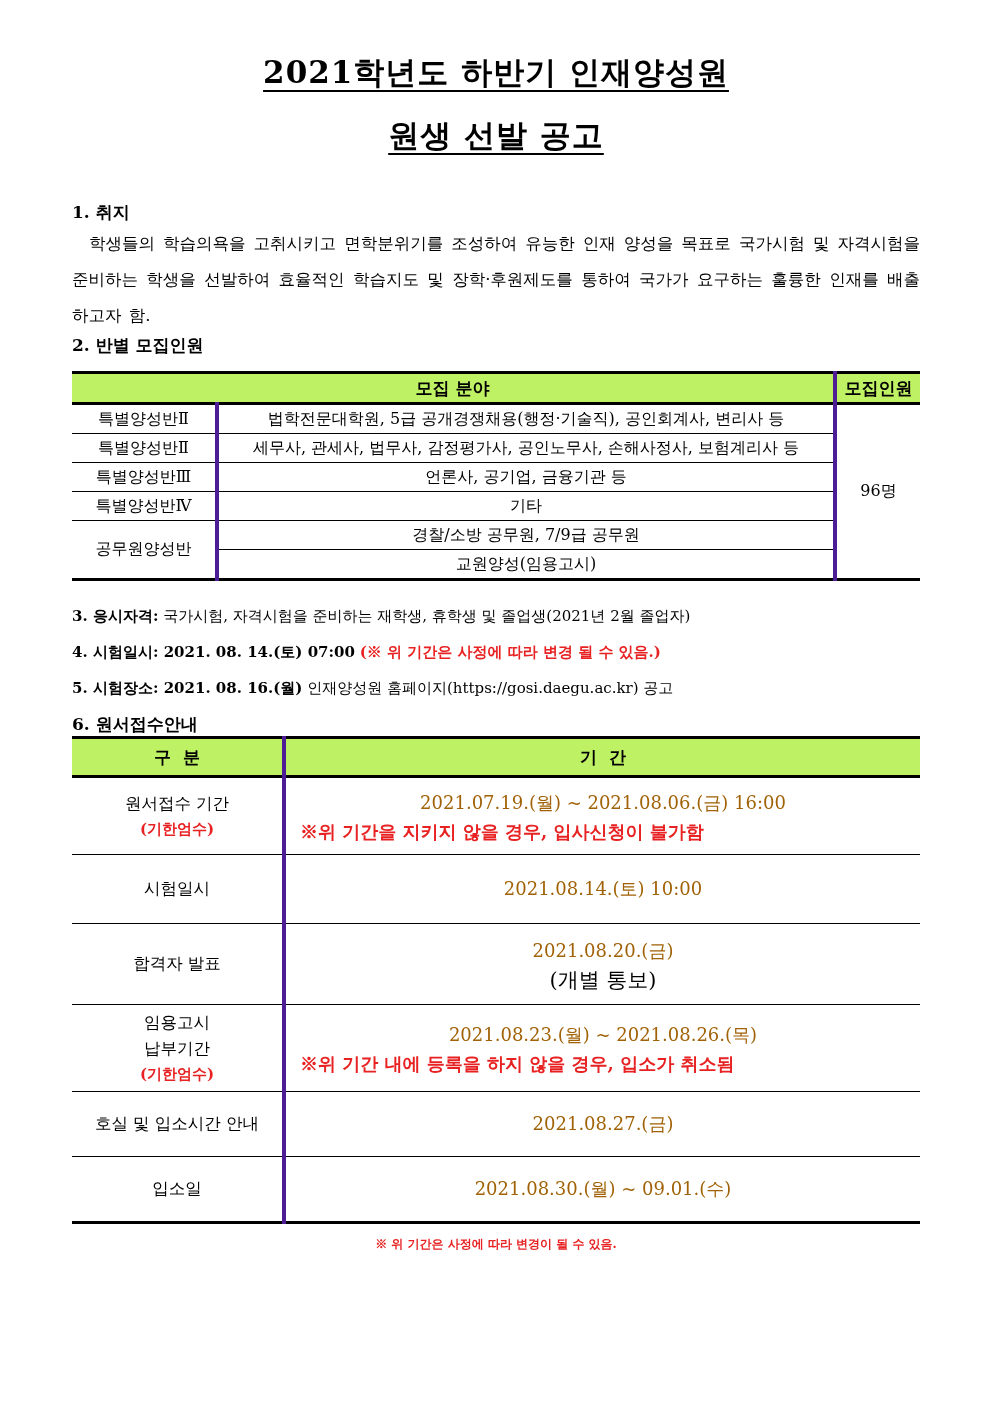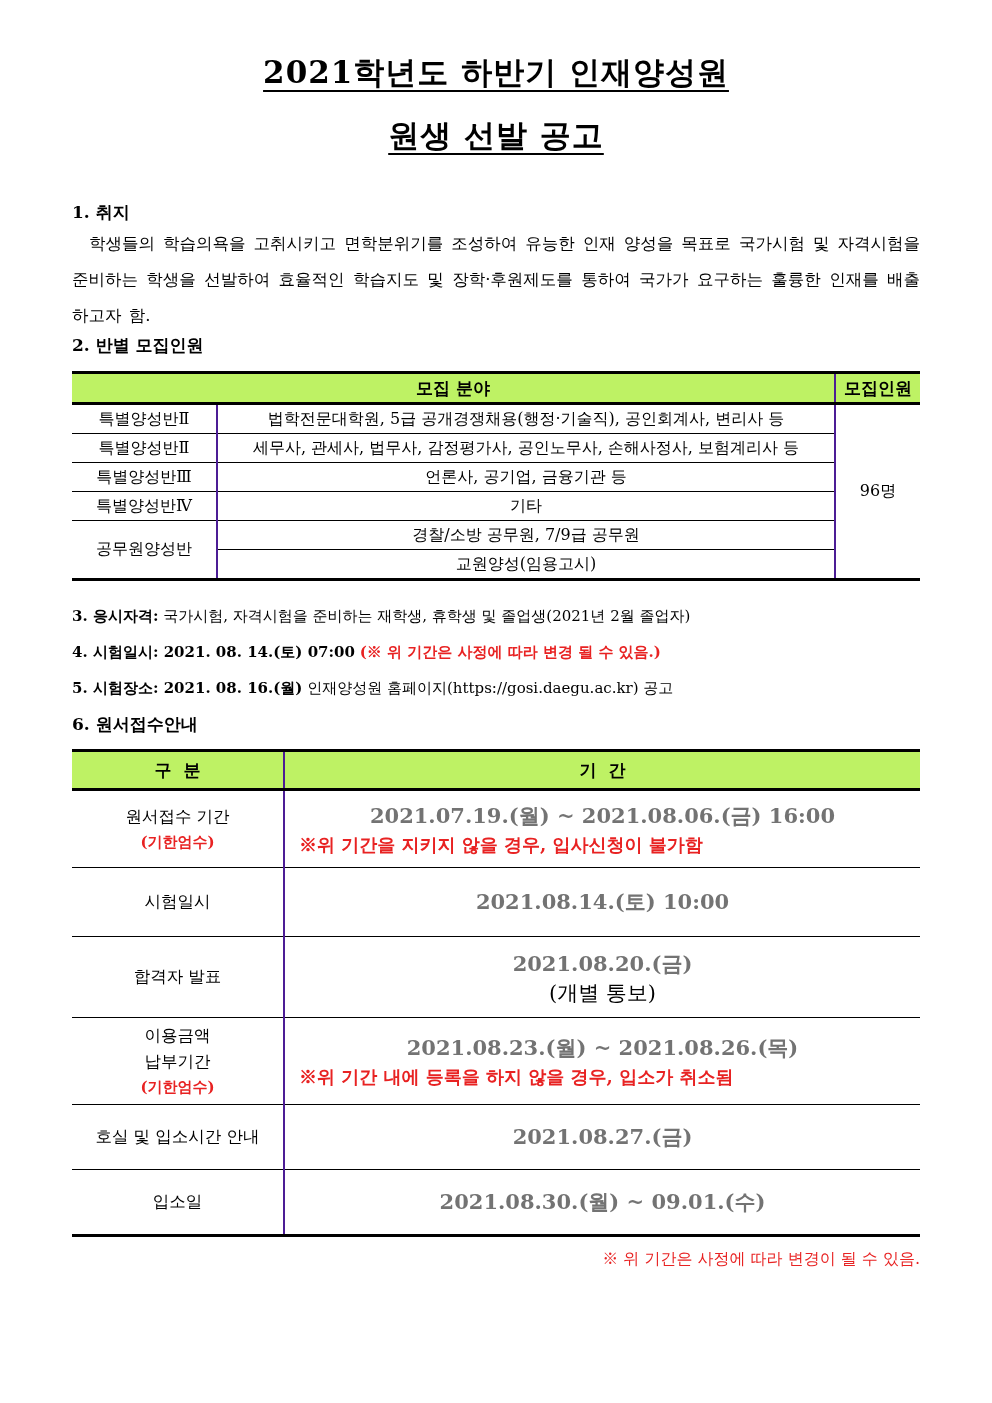--- a/index.html
+++ b/index.html
@@ -28,44 +28,44 @@
   }
   .sec2-head{}
 
   
   table{border-collapse:collapse;table-layout:fixed;width:848px;}
   td{border:0;text-align:center;vertical-align:middle;padding:2px 6px;font-size:16px;}
   .thead td{
     background:#bef264;font-weight:bold;font-size:17px;height:32px;
     border-top:3px solid #000;border-bottom:3px solid #000;white-space:pre-wrap;
   }
-  .vl{border-left:2px solid #4c1d95;}
+  .vl{border-left:4px solid #4c1d95;}
   .rb{border-bottom:1px solid #000;}
   .rb-thick{border-bottom:3px solid #000 !important;}
   .t1{margin-top:14px;}
   .t1 td{height:24px;}
-  .t2{margin-top:13px;}
-
-  .period{color:#737373;font-weight:bold;font-size:21px;line-height:24px;}
+  .t2{}
+
+  .period{color:#a16207;font-weight:normal;font-size:18px;line-height:24px;}
   .rednote{
     color:#e82222;font-weight:bold;font-size:18px;text-align:left;
     padding-left:8px;margin-top:7px;line-height:20px;
   }
   .subnote{font-size:21px;margin-top:8px;line-height:18px;text-align:center;}
   .catcell{font-size:16.5px;line-height:26px;}
   .cat-note{color:#e82222;font-weight:bold;font-size:15px;line-height:24px;}
 
   
   .info-line{font-size:15px;margin-top:17px;}
   .info-line b{font-weight:bold;}
   .red-inline{color:#e82222;font-weight:bold;}
   .sec6-head{margin-top:4px;}
 
   .footer-note{
-    color:#e82222;font-weight:normal;font-size:16px;text-align:right;
+    color:#e82222;font-weight:bold;font-size:12px;text-align:center;
     margin-top:12px;padding-right:0px;
   }
 </style>
 </head>
 <body>
 
 <div class="page">
 
   <div class="doc-title">
     <div class="t1"><span class="tline">2021학년도 하반기 인재양성원</span></div>
@@ -161,21 +161,21 @@
     <tr>
       <td class="rb catcell" style="height:76px;">합격자 발표</td>
       <td class="vl rb">
         <div class="period">2021.08.20.(금)</div>
         <div class="subnote">(개별 통보)</div>
       </td>
     </tr>
 
     <tr>
       <td class="rb catcell" style="height:82px;">
-        <div>이용금액</div>
+        <div>임용고시</div>
         <div>납부기간</div>
         <div class="cat-note">(기한엄수)</div>
       </td>
       <td class="vl rb">
         <div class="period">2021.08.23.(월) ~ 2021.08.26.(목)</div>
         <div class="rednote">※위 기간 내에 등록을 하지 않을 경우, 입소가 취소됨</div>
       </td>
     </tr>
 
     <tr>

